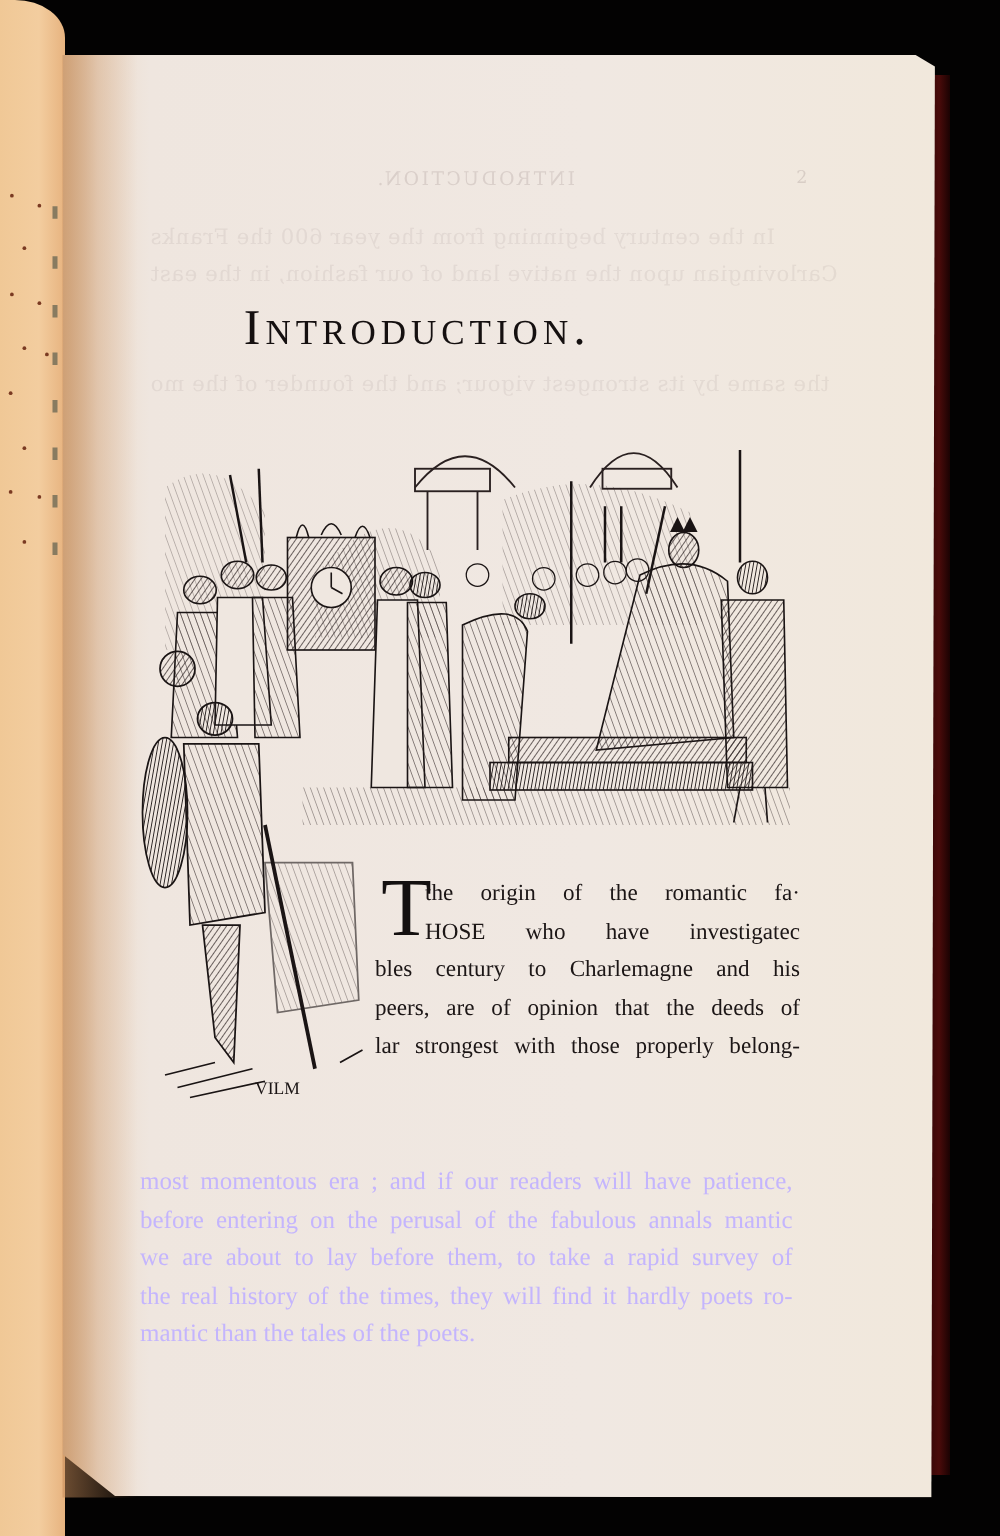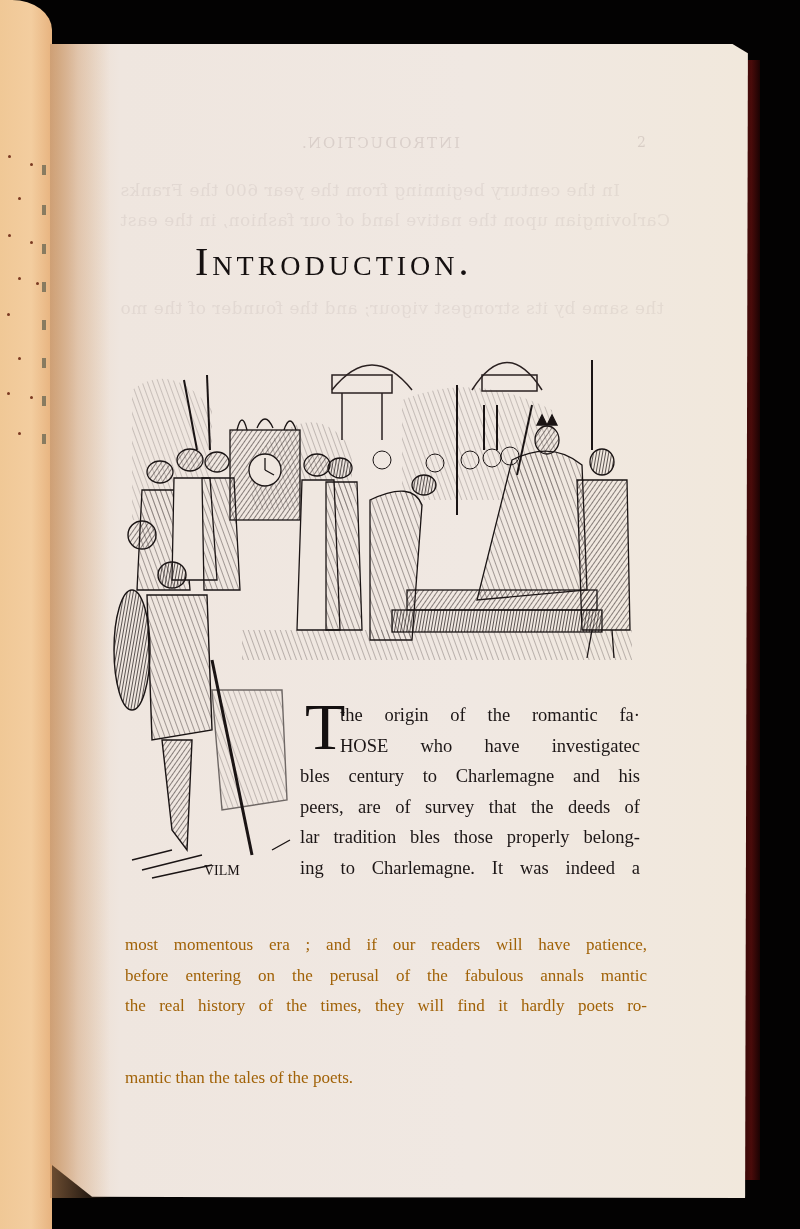--- a/index.html
+++ b/index.html
@@ -71,26 +71,26 @@
     font-size: 18.5px; color: #1c1616; line-height: 30.5px;
   }
   .line { display: block; white-space: nowrap; text-align: justify; text-align-last: justify; height: 30.5px; }
   .dropcap {
     position: absolute; left: 305px; top: 697px;
     font-family: "Liberation Serif", "DejaVu Serif", serif;
     font-size: 66px; line-height: 60px; color: #141010;
   }
   .indent { padding-left: 40px; }
   .full-block {
-    position: absolute; left: 125px; top: 930px; width: 522px;
-    font-family: "Liberation Serif", "DejaVu Serif", serif;
-    font-size: 17px; color: #a16207; line-height: 30.5px;
+    position: absolute; left: 112px; top: 930px; width: 522px;
+    font-family: "Liberation Serif", "DejaVu Serif", serif;
+    font-size: 20px; color: #c4b5fd; line-height: 30.5px;
   }
   .full-block .line { height: 30.5px; }
-  .full-block .line.last { text-align-last: left; margin-top: 41px; }
+  .full-block .line.last { text-align-last: left; }
 </style>
 </head>
 <body>
 
 <div class="left-page">
   <span class="mark" style="left:8px;top:155px"></span>
   <span class="mark" style="left:30px;top:163px"></span>
   <span class="mark" style="left:18px;top:197px"></span>
   <span class="mark" style="left:8px;top:234px"></span>
   <span class="mark" style="left:30px;top:241px"></span>
@@ -226,23 +226,23 @@
   </g>
   <text x="92" y="545" font-family="Liberation Serif, serif" font-size="14" fill="#1a1414">VILM</text>
 </svg>
 
 <div class="dropcap">T</div>
 
 <div class="text-block">
   <span class="line indent">the origin of the romantic fa·</span>
   <span class="line indent">HOSE who have investigatec</span>
   <span class="line">bles century to Charlemagne and his</span>
-  <span class="line">peers, are of survey that the deeds of</span>
-  <span class="line">lar tradition bles those properly belong-</span>
-  <span class="line">ing to Charlemagne. It was indeed a</span>
+  <span class="line">peers, are of opinion that the deeds of</span>
+  <span class="line">lar strongest with those properly belong-</span>
 </div>
 
 <div class="full-block">
   <span class="line">most momentous era ; and if our readers will have patience,</span>
   <span class="line">before entering on the perusal of the fabulous annals mantic</span>
+  <span class="line">we are about to lay before them, to take a rapid survey of</span>
   <span class="line">the real history of the times, they will find it hardly poets ro-</span>
   <span class="line last">mantic than the tales of the poets.</span>
 </div>
 
 </body></html>

